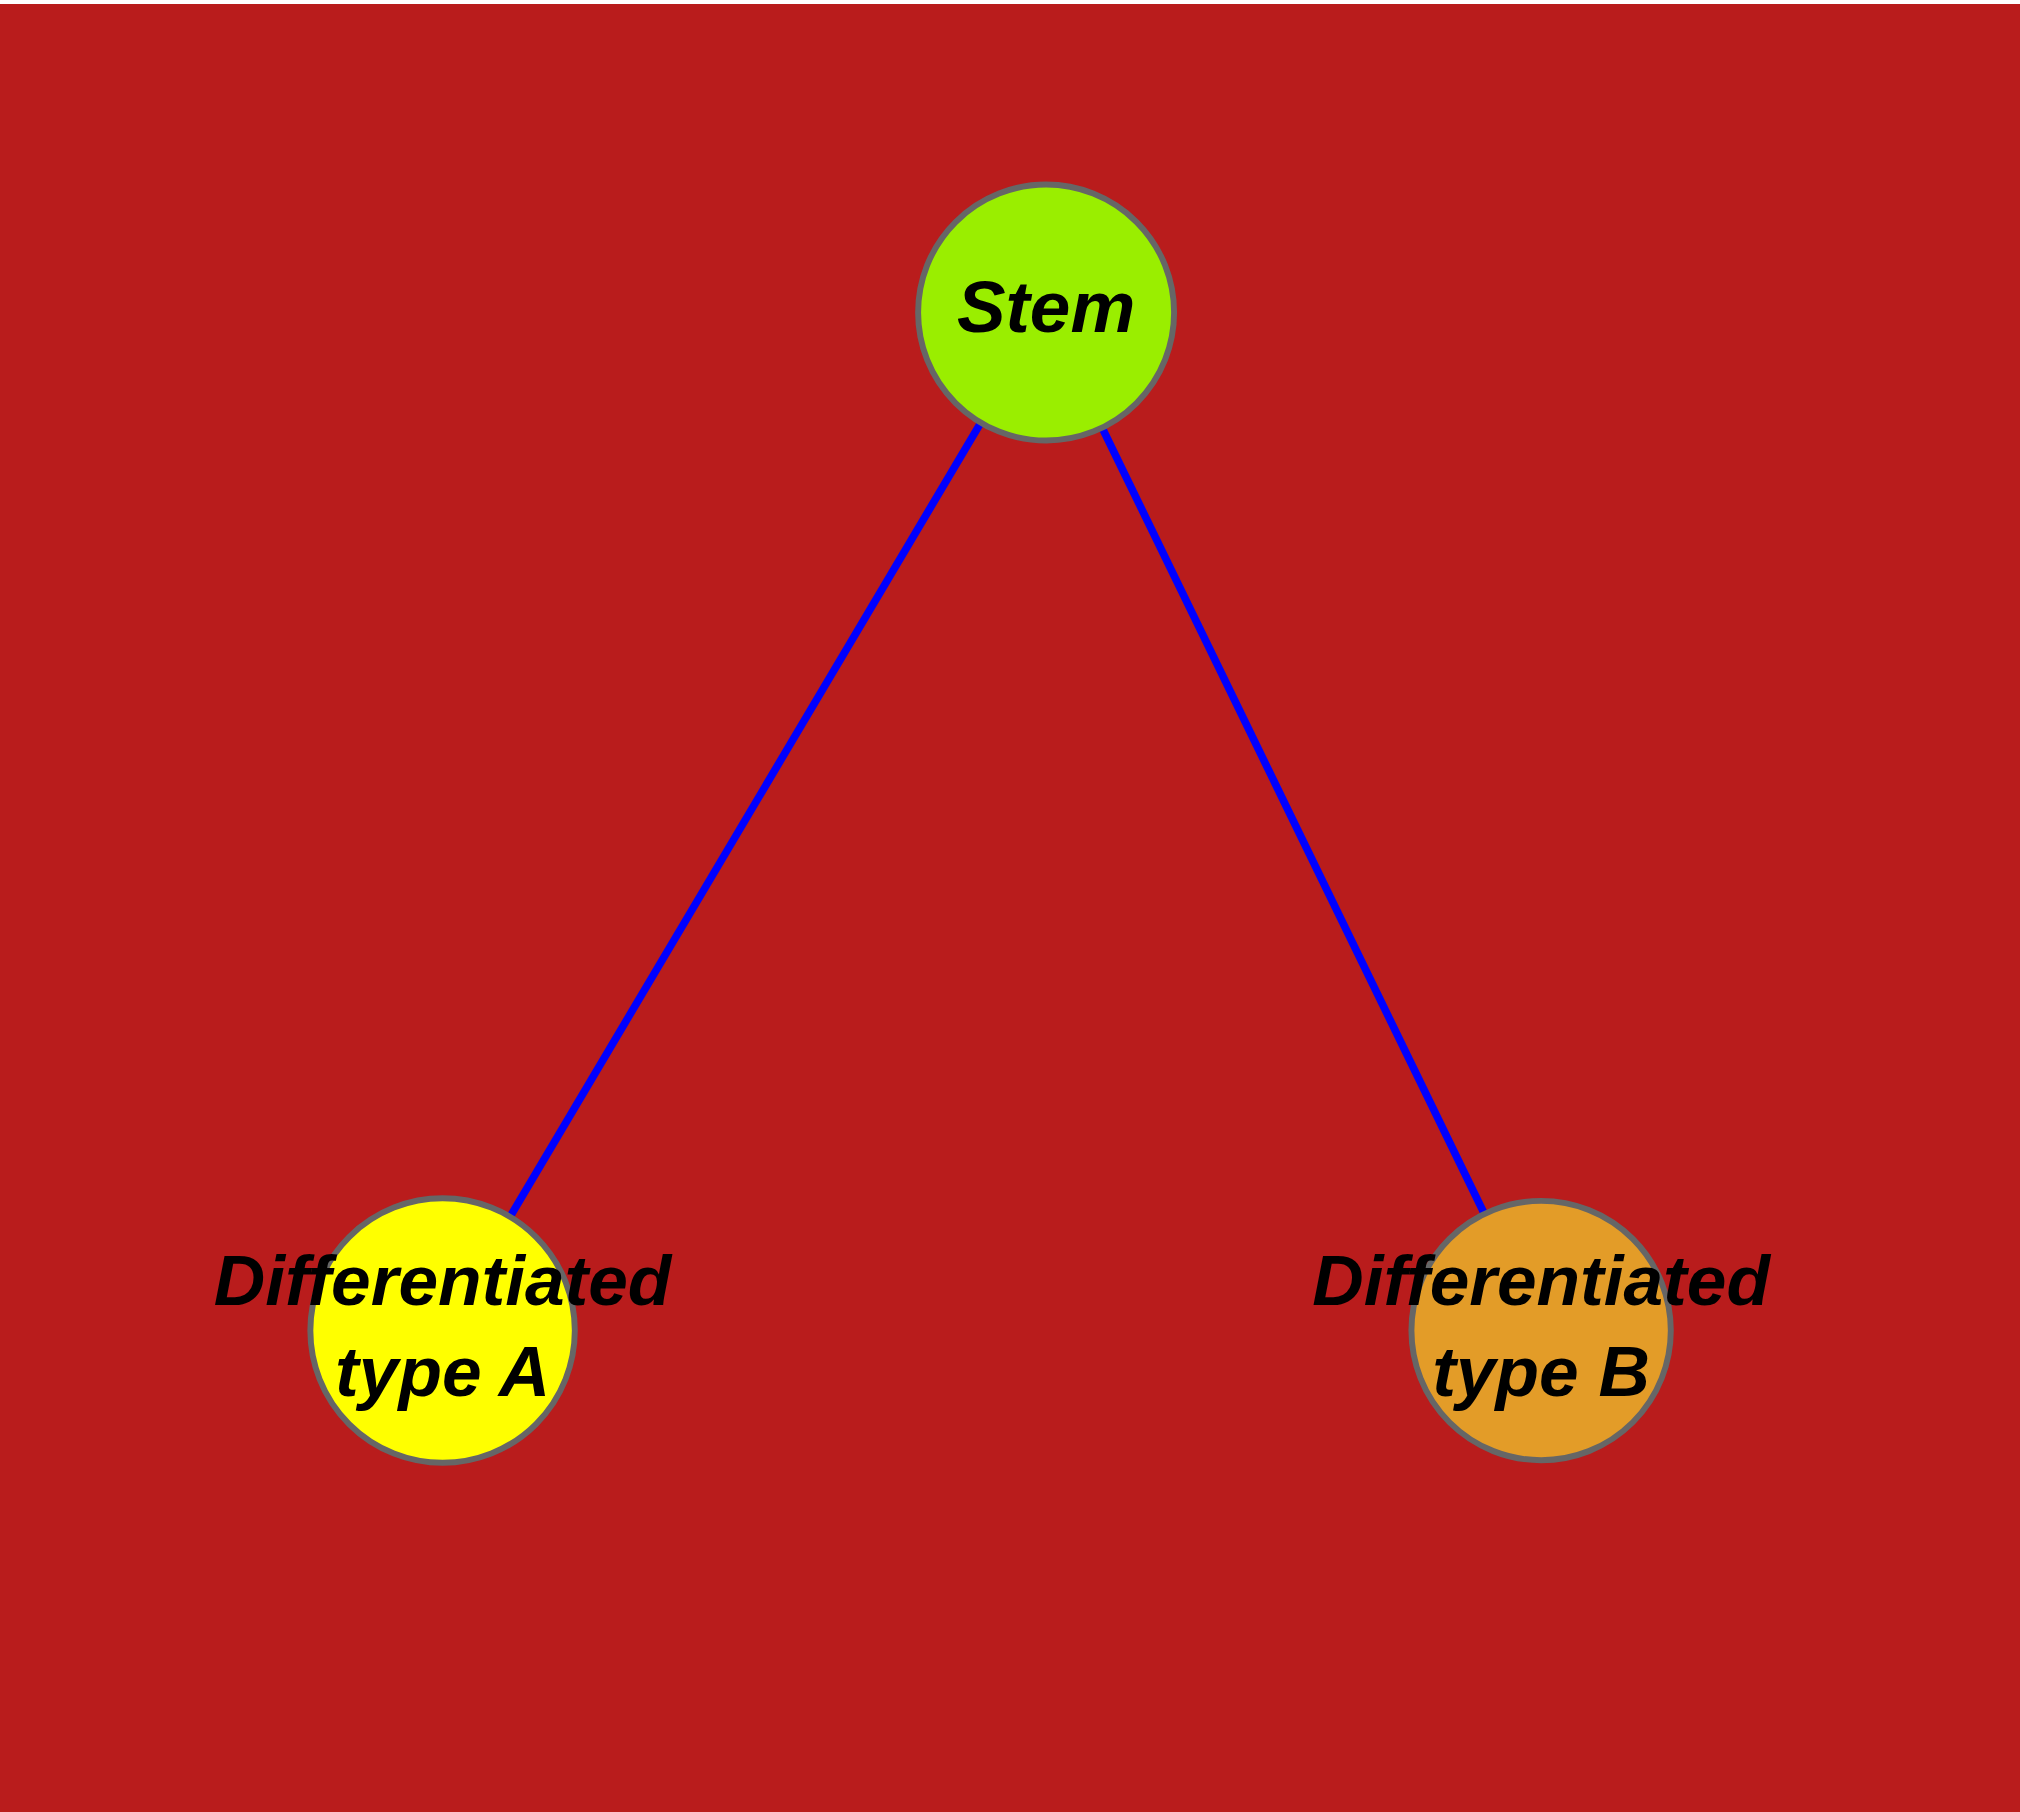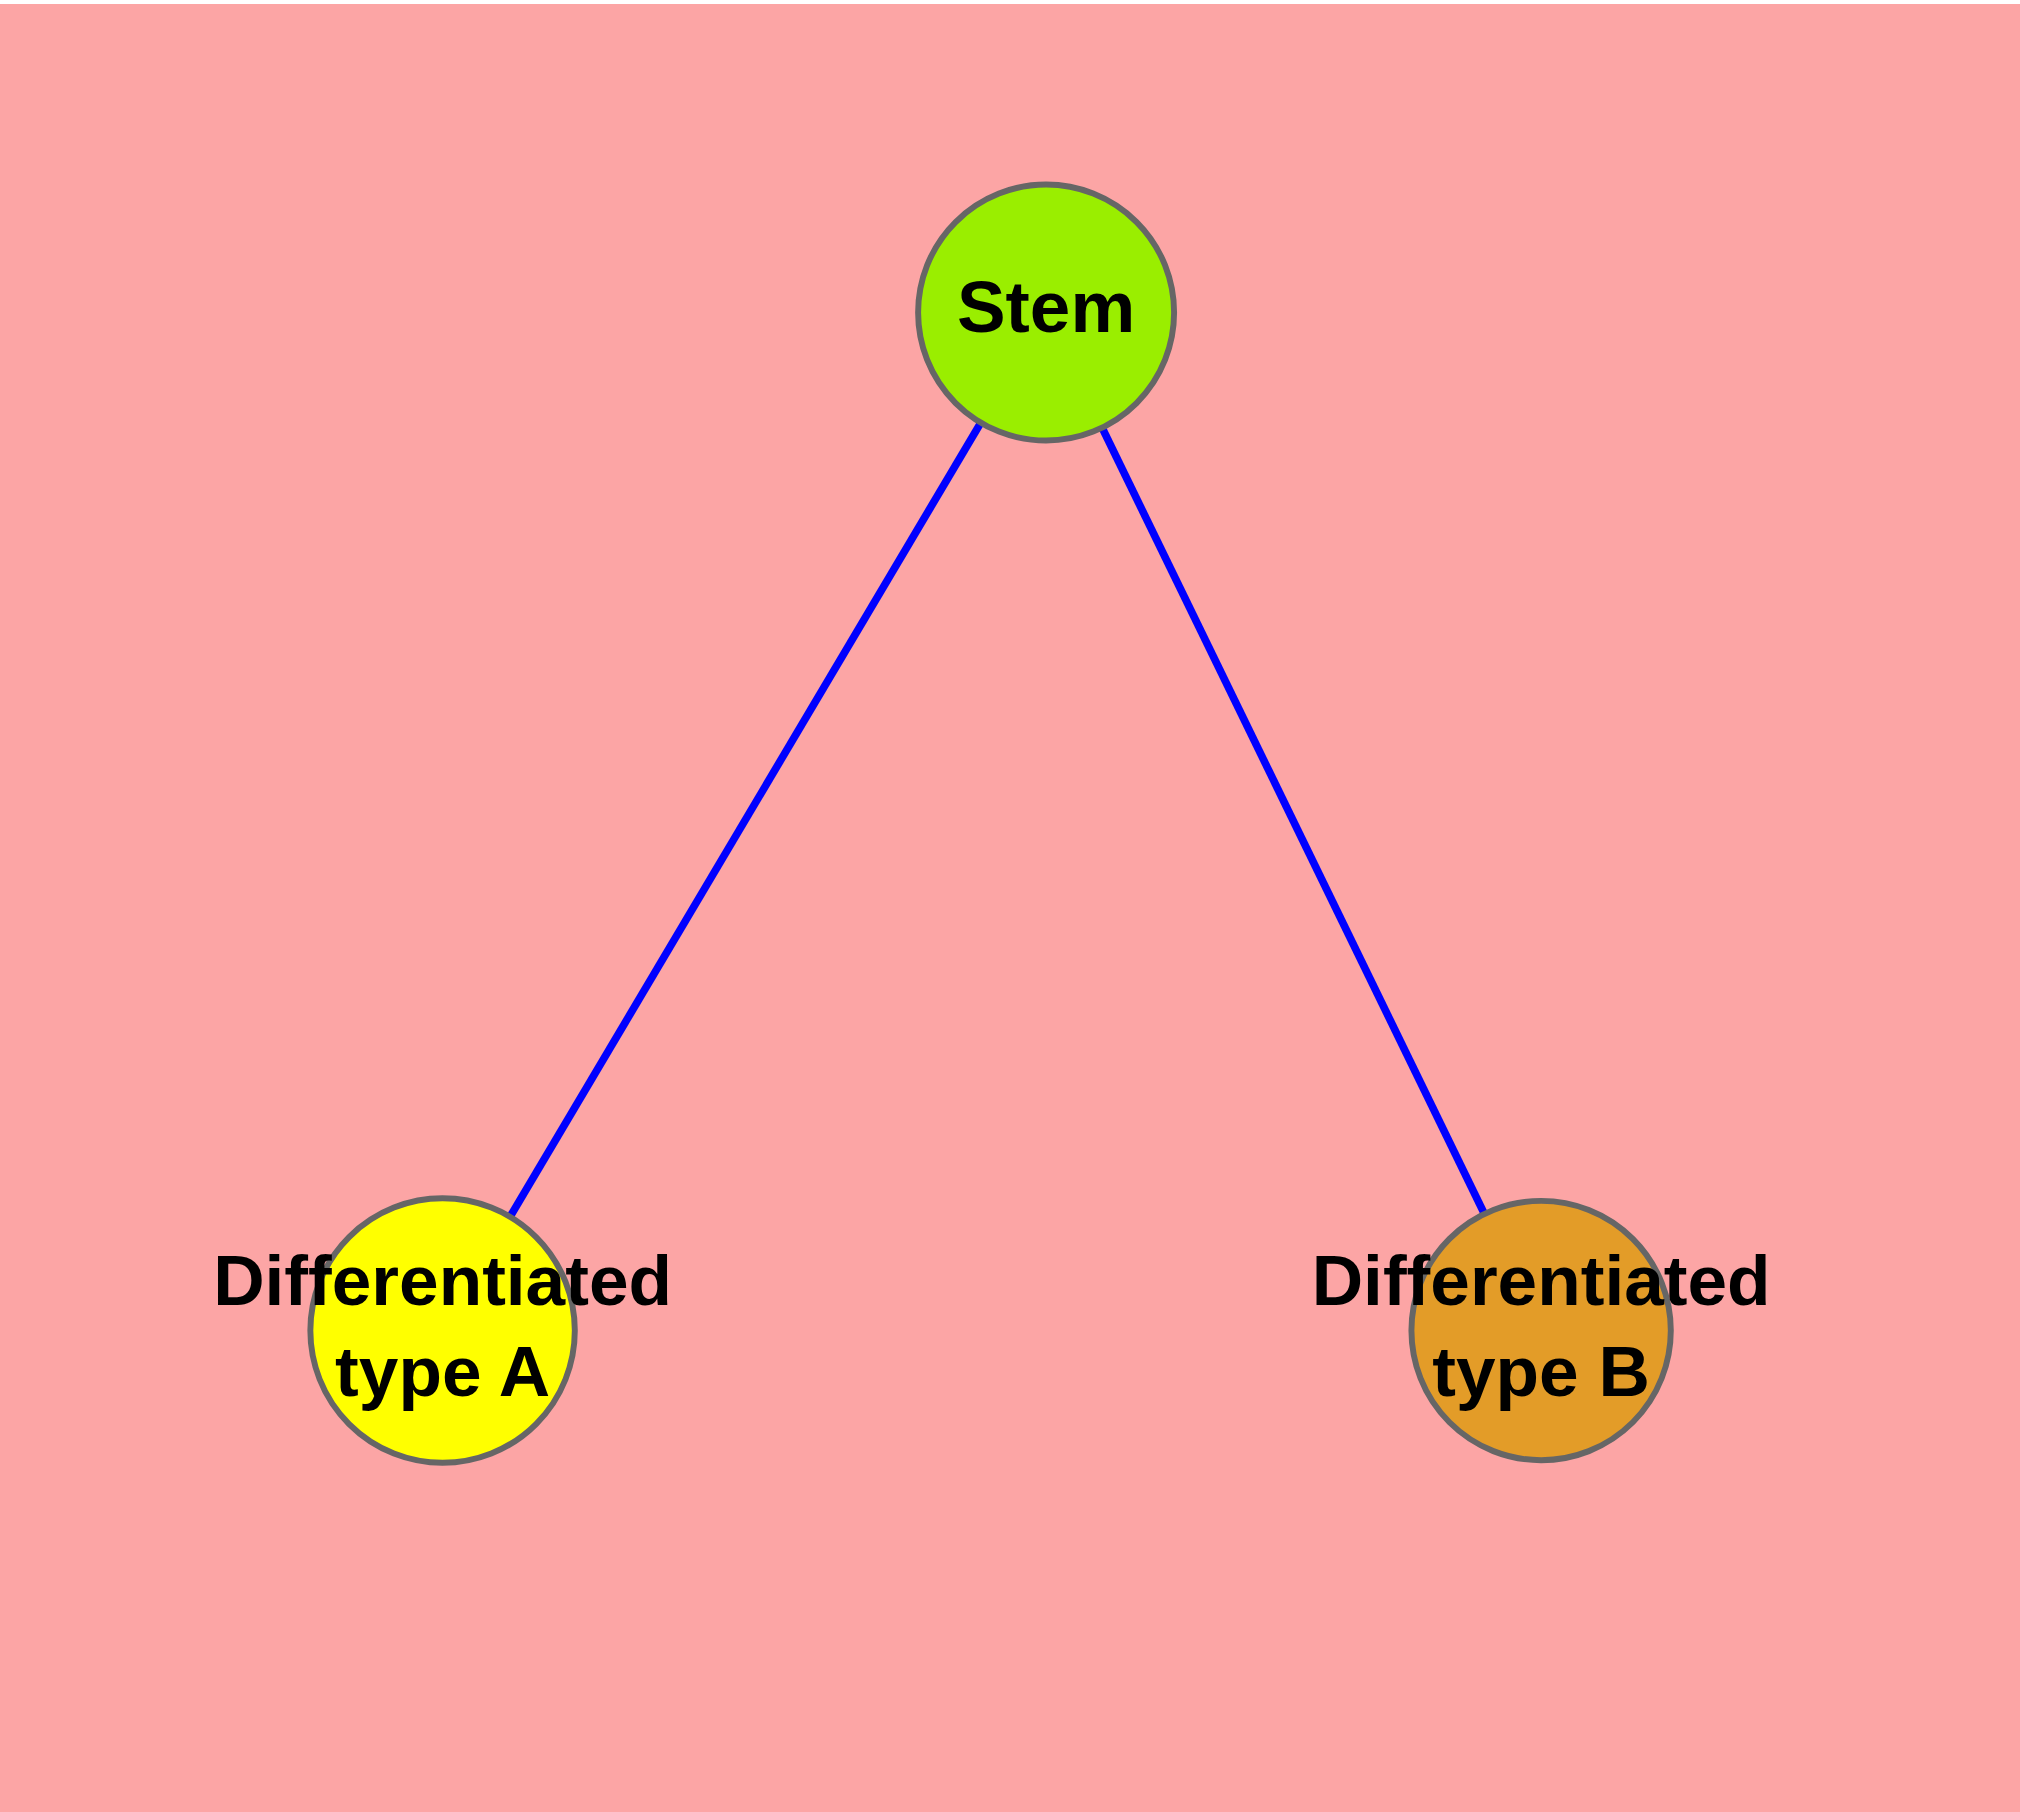--- a/index.html
+++ b/index.html
@@ -51,21 +51,21 @@
     paint-order: normal;
   }
   .node-label-sm {
     font-size: 84px;
   }
 </style>
 </head>
 <body>
 
 <div id="stage">
-  <div id="canvas" style="background: #fca5a5;">
+  <div id="canvas" style="background: #b91c1c; font-style: italic;">
     <svg id="graph-svg" viewBox="0 0 2384 2133" xmlns="http://www.w3.org/2000/svg">
 
       <g>
         <line class="edge-line" id="edge-0" x1="1234" y1="364" x2="522" y2="1565" stroke="#0000ff" stroke-width="9"></line>
         <line class="edge-line" id="edge-1" x1="1234" y1="364" x2="1818" y2="1565" stroke="#0000ff" stroke-width="9"></line>
       </g>
 
       <g>
         <circle class="node-circle" id="node-circle-0" cx="1234" cy="364" r="151" fill="#9aee00" stroke="#666666"></circle>
         <circle class="node-circle" id="node-circle-1" cx="522" cy="1565" r="156" fill="#ffff00" stroke="#666666"></circle>

